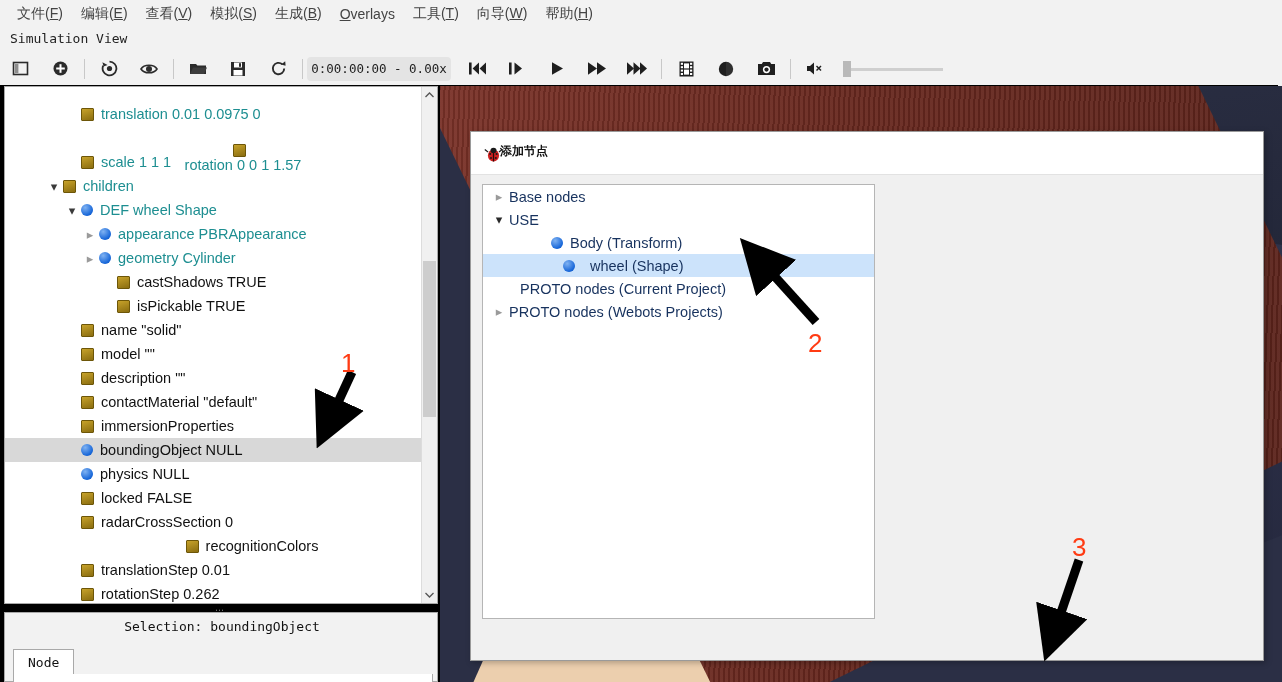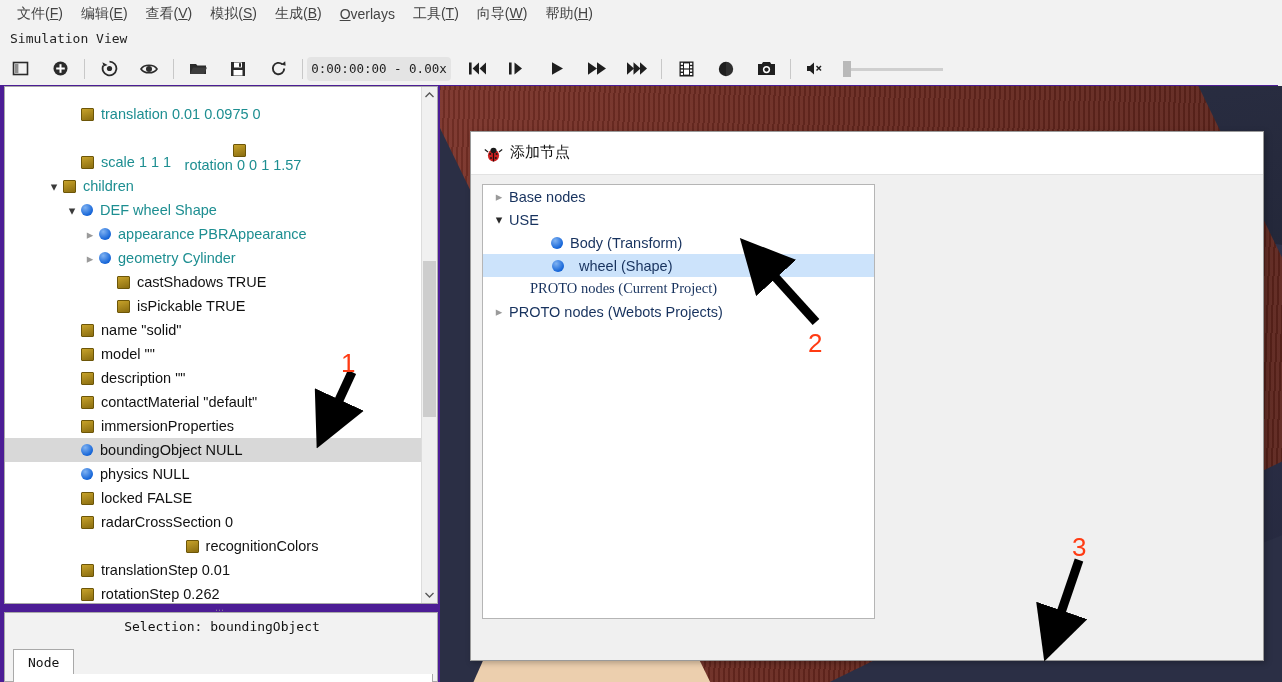--- a/index.html
+++ b/index.html
@@ -3,21 +3,21 @@
 <meta charset="utf-8">
 <style>
   html,body{margin:0;padding:0;}
   body{
     width:1282px;height:682px;overflow:hidden;
     font-family:"Liberation Sans", sans-serif;
     font-size:13px;
     background:#f0f0f0;
     -webkit-font-smoothing:antialiased;
   }
-  #root{position:relative;width:1278px;height:682px;background:#4c1d95;}
+  #root{position:relative;width:1278px;height:682px;background:#000000;}
 
   
   .menubar{position:absolute;left:0;top:0;width:1282px;height:28px;background:#f2f2f2;
            display:flex;align-items:center;padding-left:8px;box-sizing:border-box;}
   .menu-item{font-size:14px;color:#444;padding:3px 9px;white-space:nowrap;cursor:default;}
   .menu-item u{text-decoration:underline;}
 
   
   .simtitle{position:absolute;left:0;top:28px;width:1282px;height:24px;background:#f2f2f2;}
   .simtitle span{position:absolute;left:10px;top:3px;font-family:"DejaVu Sans Mono",monospace;
@@ -87,21 +87,21 @@
         transform:rotate(-22deg);transform-origin:100% 0;}
   .navy2{position:absolute;right:-60px;top:-40px;width:320px;height:180px;
         background:linear-gradient(160deg,#2b2f44,#232739);transform:rotate(10deg);}
 
   
   .dialog{position:absolute;left:470px;top:131px;width:794px;height:530px;background:#f0f0f0;
           border:1px solid #9a9a9a;box-shadow:2px 2px 6px rgba(0,0,0,0.25);box-sizing:border-box;}
   .dlg-title{position:absolute;left:0;top:0;width:792px;height:43px;background:#ffffff;
              border-bottom:1px solid #e2e2e2;box-sizing:border-box;}
   .dlg-bug{position:absolute;left:13px;top:13px;width:18px;height:17px;}
-  .dlg-title-text{position:absolute;left:39px;top:11px;font-size:15px;color:#111;}
+  .dlg-title-text{position:absolute;left:29px;top:11px;font-size:12px;color:#111;font-weight:bold;}
 
   .usetree{position:absolute;left:11px;top:52px;width:393px;height:435px;background:#fff;
            border:1px solid #b5b5b5;box-sizing:border-box;overflow:hidden;}
   .urow{height:23px;display:flex;align-items:center;font-size:14.5px;color:#17325e;white-space:nowrap;}
   .urow.sel{background:#cce3fb;}
   .uarrow{width:20px;flex:0 0 20px;display:flex;align-items:center;justify-content:center;font-size:13px;color:#9a9a9a;}
   .uarrow.open{color:#2a2a2a;}
 
   
   .annonum{position:absolute;color:#ff3b13;font-size:26px;font-family:"Liberation Sans",sans-serif;}
@@ -439,26 +439,26 @@
         </div>
         <div class="urow" style="padding-left: 6px;">
           <span class="uarrow open">▾</span>
           <span>USE</span>
         </div>
         <div class="urow" style="padding-left: 48px;">
           <span class="uarrow"></span>
           <span class="nodeicon"></span>
           <span>Body (Transform)</span>
         </div>
-        <div class="urow sel" style="padding-left: 41px; gap: 8px;">
+        <div class="urow sel" style="padding-left: 52px; gap: 8px;">
           <span class="uarrow"></span>
           <span class="nodeicon"></span>
           <span>wheel (Shape)</span>
         </div>
-        <div class="urow" style="padding-left: 27px; font-family: Liberation Serif, serif;">
+        <div class="urow" style="padding-left: 17px;">
           <span class="uarrow"></span>
           <span>PROTO nodes (Current Project)</span>
         </div>
         <div class="urow" style="padding-left: 6px;">
           <span class="uarrow">▸</span>
           <span>PROTO nodes (Webots Projects)</span>
         </div>
       </div>
 
   </div>

